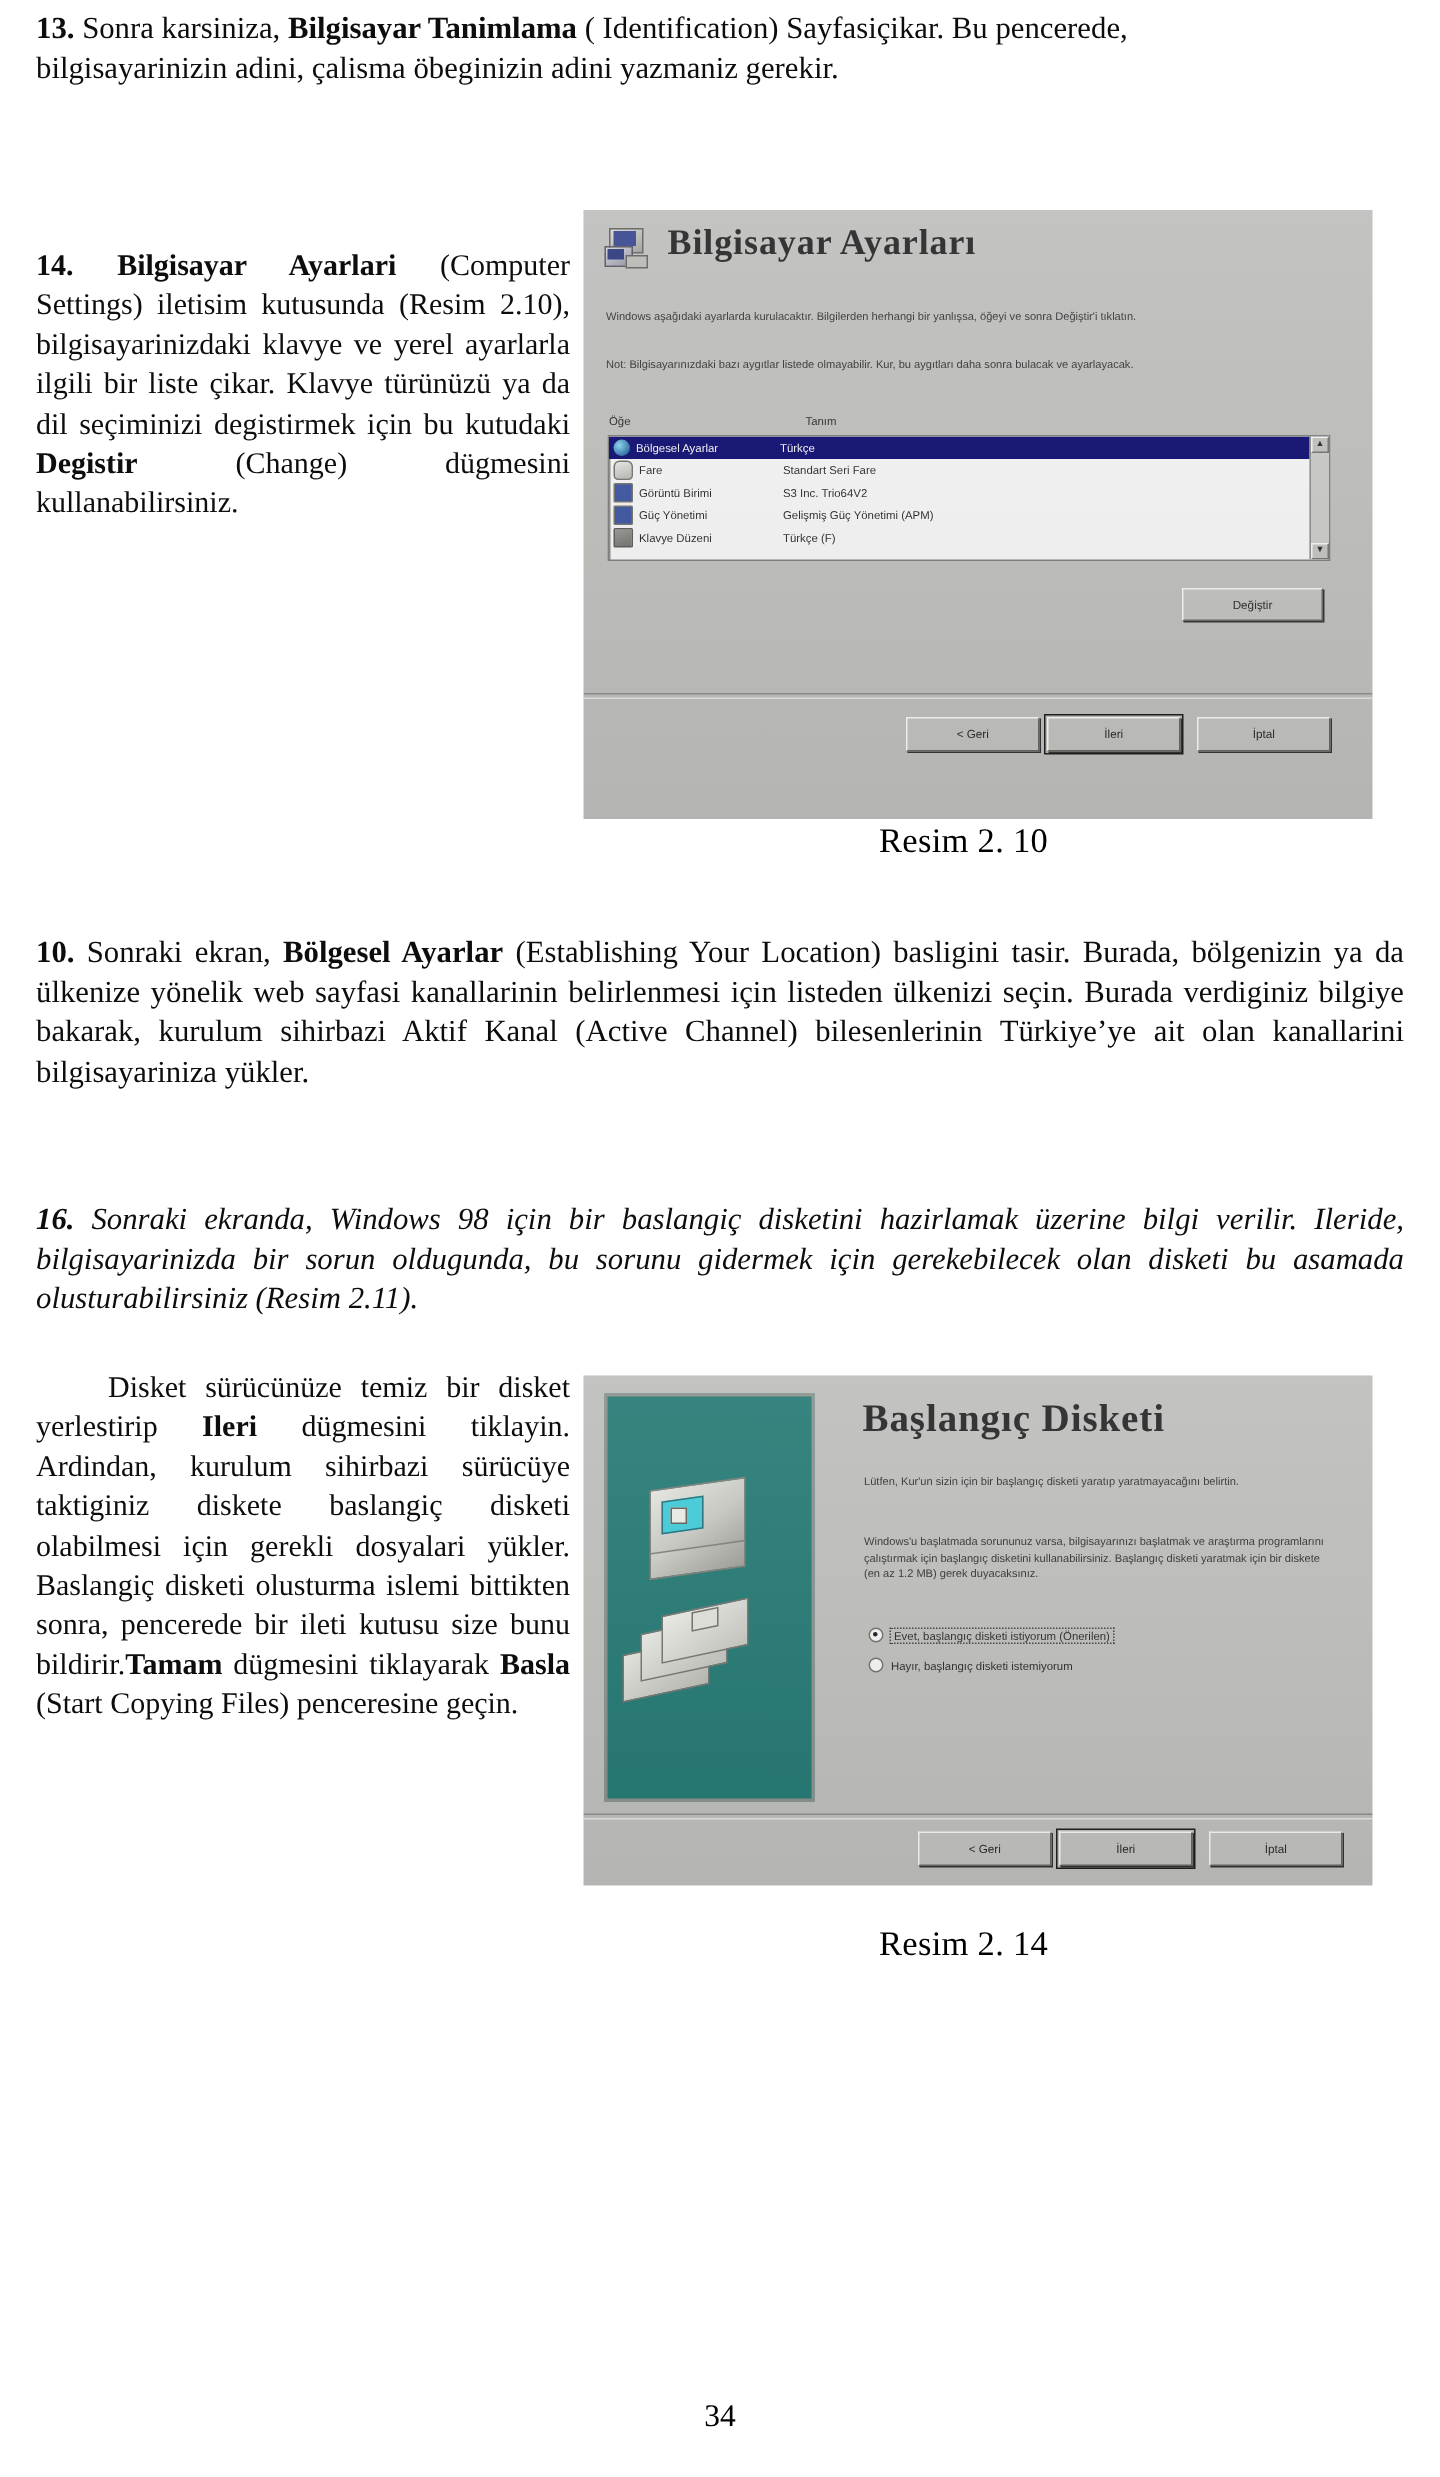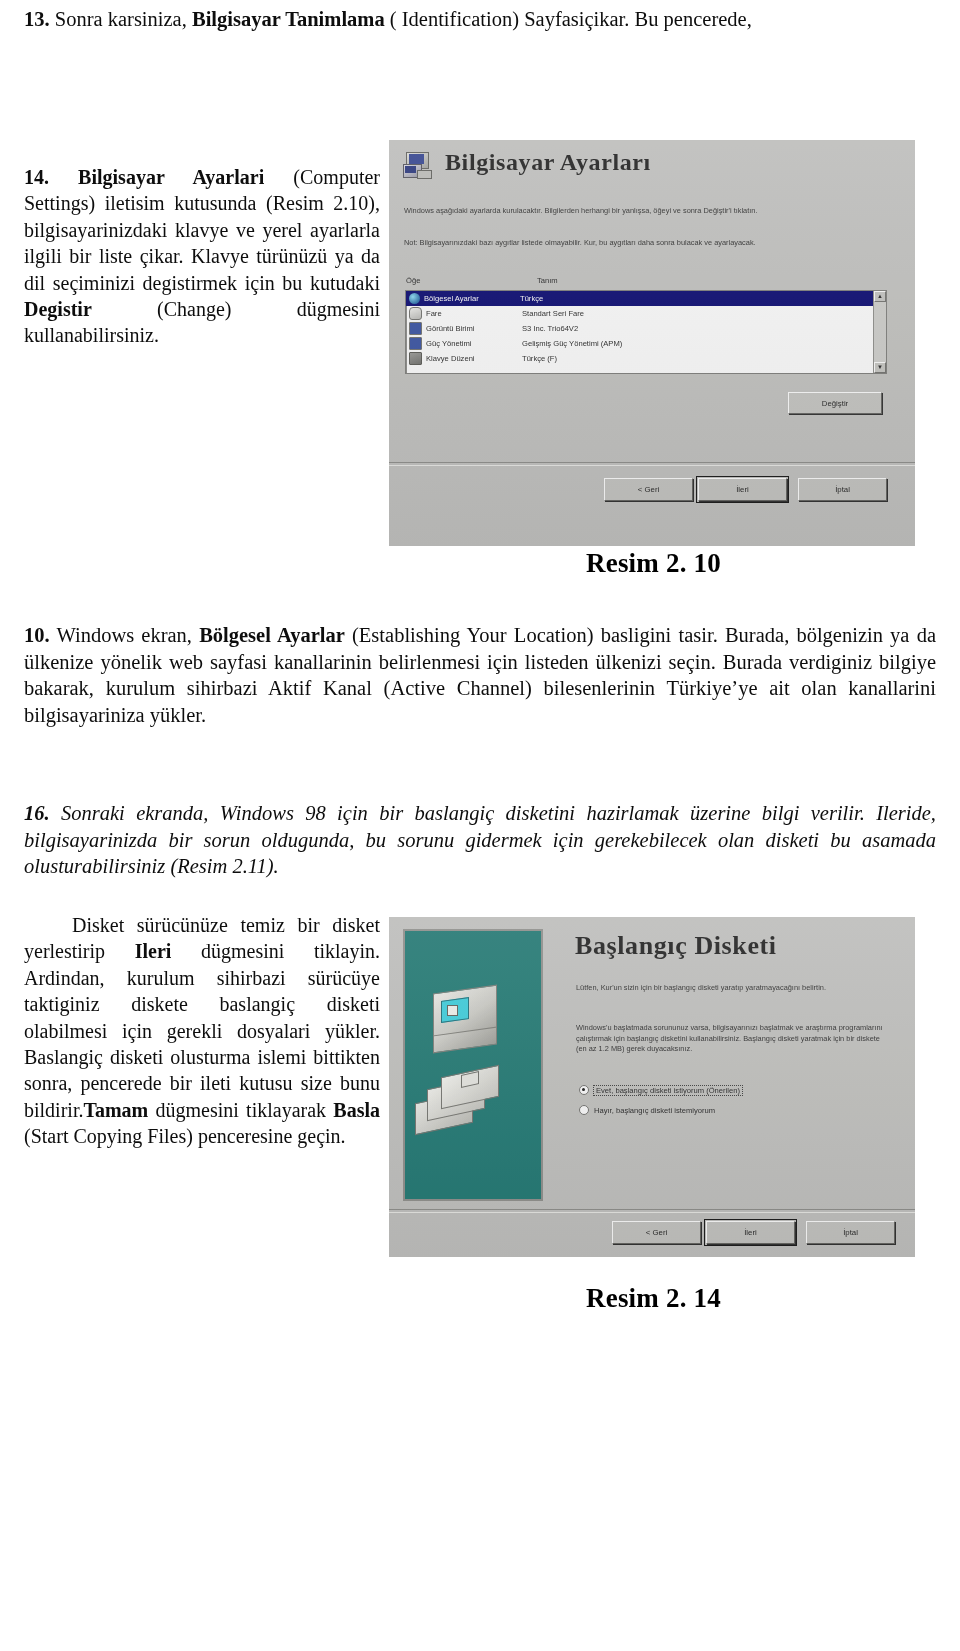--- a/index.html
+++ b/index.html
@@ -30,22 +30,22 @@
     font-size: 20.5px;
     color: #0d0d0d;
   }
   .para b { font-weight: bold; }
   .narrow {
     line-height: 1.32;
     font-size: 20px;
   }
   .caption {
     position: absolute;
-    font-weight: bold;
-    font-size: 27px;
+    font-weight: normal;
+    font-size: 23px;
     letter-spacing: .2px;
   }
   .pageno {
     position: absolute;
     font-size: 21px;
     left: 0; right: 0;
     text-align: center;
   }
 
   
@@ -221,20 +221,21 @@
     background: linear-gradient(160deg,#d9d9d5 0%, #b6b6b2 55%, #8e8e8a 100%);
   }
 </style>
 </head>
 <body>
 
 <div class="page">
 
   <div class="para" style="left:24px; top:6px; width:912px;">
     <b>13.</b><span> Sonra karsiniza, </span><b>Bilgisayar Tanimlama</b><span> ( Identification) Sayfasiçikar. Bu pencerede,</span>
+    <div style="text-align:left;"><span>bilgisayarinizin adini, çalisma öbeginizin adini yazmaniz gerekir.</span></div>
   </div>
 
   <div class="para narrow" style="left:24px; top:135px; width:356px;margin-top:29px;">
     <b>14.</b><b> Bilgisayar Ayarlari</b><span> (Computer Settings) iletisim kutusunda (Resim 2.10), bilgisayarinizdaki klavye ve yerel ayarlarla ilgili bir liste çikar. Klavye türünüzü ya da dil seçiminizi degistirmek için bu kutudaki </span><b>Degistir</b><span> (Change) dügmesini kullanabilirsiniz.</span>
   </div>
 
   <div class="shot" style="left:389px; top:140px; width:526px; height:406px;">
 
     <div style="position:absolute; left:14px; top:10px; width:30px; height:28px;">
       <div style="position:absolute;left:3px;top:2px;width:21px;height:15px;background:linear-gradient(150deg,#e2e2de,#9f9f9b);border:1px solid #5c5c58;"></div>
@@ -291,21 +292,21 @@
     <div class="hr-line" style="left:0px; top:322px; width:526px;"></div>
 
     <div class="btn" style="left:215px; top:338px; width:89px; height:23px;">&lt; Geri</div>
     <div class="btn default" style="left:309px; top:338px; width:89px; height:23px;">İleri</div>
     <div class="btn" style="left:409px; top:338px; width:89px; height:23px;">İptal</div>
   </div>
 
   <div class="caption" style="left:586px; top:548px;">Resim 2. 10</div>
 
   <div class="para" style="left:24px; top:622px; width:912px;">
-    <b>10.</b><span> Windows ekran, </span><b>Bölgesel Ayarlar</b><span> (Establishing Your Location) basligini tasir.  Burada, bölgenizin ya da ülkenize yönelik web sayfasi kanallarinin belirlenmesi için listeden ülkenizi seçin.  Burada verdiginiz bilgiye bakarak, kurulum sihirbazi Aktif Kanal (Active Channel) bilesenlerinin Türkiye’ye ait olan kanallarini bilgisayariniza yükler.</span>
+    <b>10.</b><span> Sonraki ekran, </span><b>Bölgesel Ayarlar</b><span> (Establishing Your Location) basligini tasir.  Burada, bölgenizin ya da ülkenize yönelik web sayfasi kanallarinin belirlenmesi için listeden ülkenizi seçin.  Burada verdiginiz bilgiye bakarak, kurulum sihirbazi Aktif Kanal (Active Channel) bilesenlerinin Türkiye’ye ait olan kanallarini bilgisayariniza yükler.</span>
   </div>
 
   <div class="para" style="left:24px; top:800px; width:912px;font-style:italic;">
     <b>16.</b><span> Sonraki ekranda, Windows 98 için bir baslangiç disketini hazirlamak üzerine bilgi verilir. Ileride, bilgisayarinizda bir sorun oldugunda, bu sorunu gidermek için gerekebilecek olan disketi bu asamada olusturabilirsiniz (Resim 2.11).</span>
   </div>
 
   <div class="para narrow" style="left:24px; top:912px; width:356px; text-indent:48px;">
     <span>Disket sürücünüze temiz bir disket yerlestirip </span><b>Ileri</b><span> dügmesini tiklayin. Ardindan, kurulum sihirbazi sürücüye taktiginiz diskete baslangiç disketi olabilmesi için gerekli dosyalari yükler. Baslangiç disketi olusturma islemi bittikten sonra, pencerede bir ileti kutusu size bunu bildirir.</span><b>Tamam</b><span> dügmesini tiklayarak </span><b>Basla</b><span> (Start Copying Files) penceresine geçin.</span>
   </div>
 
@@ -344,14 +345,15 @@
 
     <div class="hr-line" style="left:0px; top:292px; width:526px;"></div>
 
     <div class="btn" style="left:223px; top:304px; width:89px; height:23px;">&lt; Geri</div>
     <div class="btn default" style="left:317px; top:304px; width:89px; height:23px;">İleri</div>
     <div class="btn" style="left:417px; top:304px; width:89px; height:23px;">İptal</div>
   </div>
 
   <div class="caption" style="left:586px; top:1283px;">Resim 2. 14</div>
 
+  <div class="pageno" style="top:1598px;">34</div>
 
 </div>
 
 </body></html>

